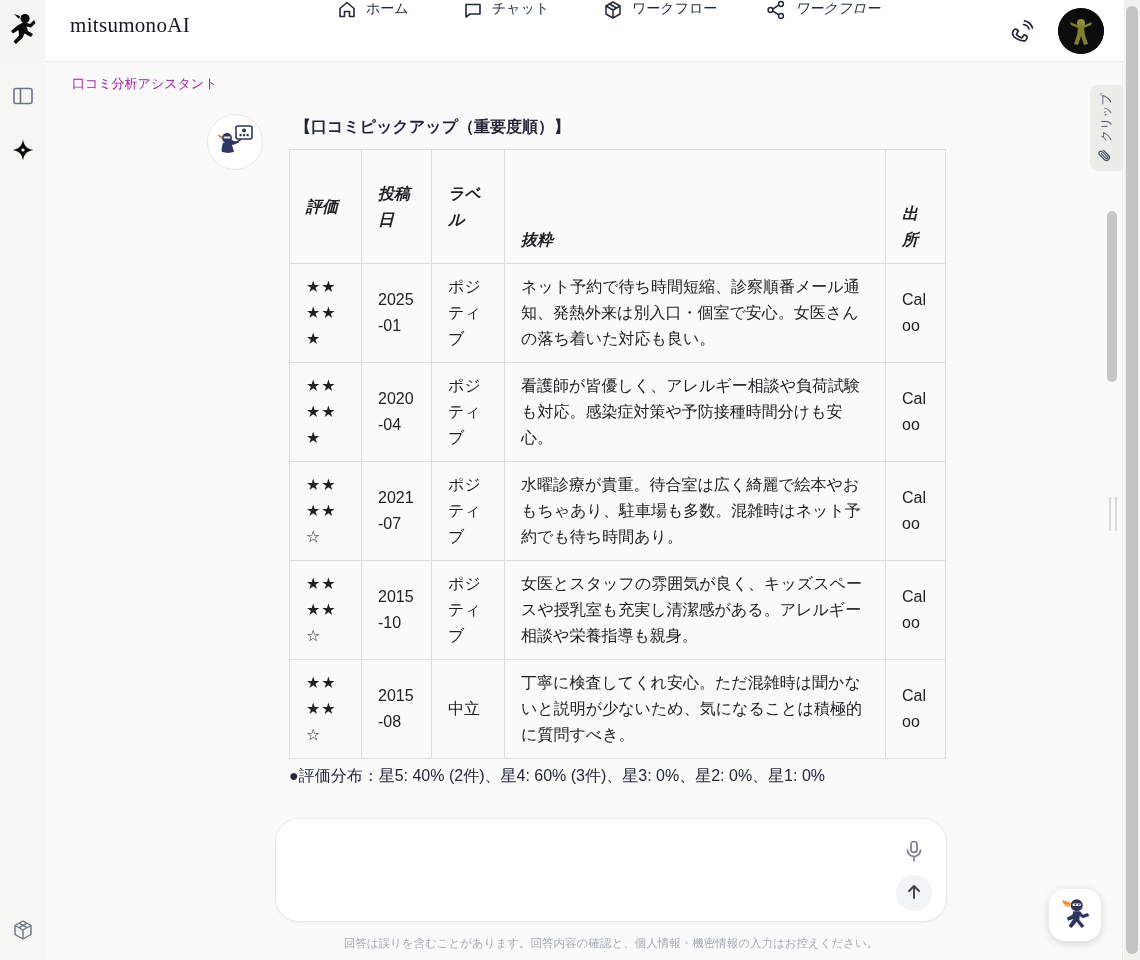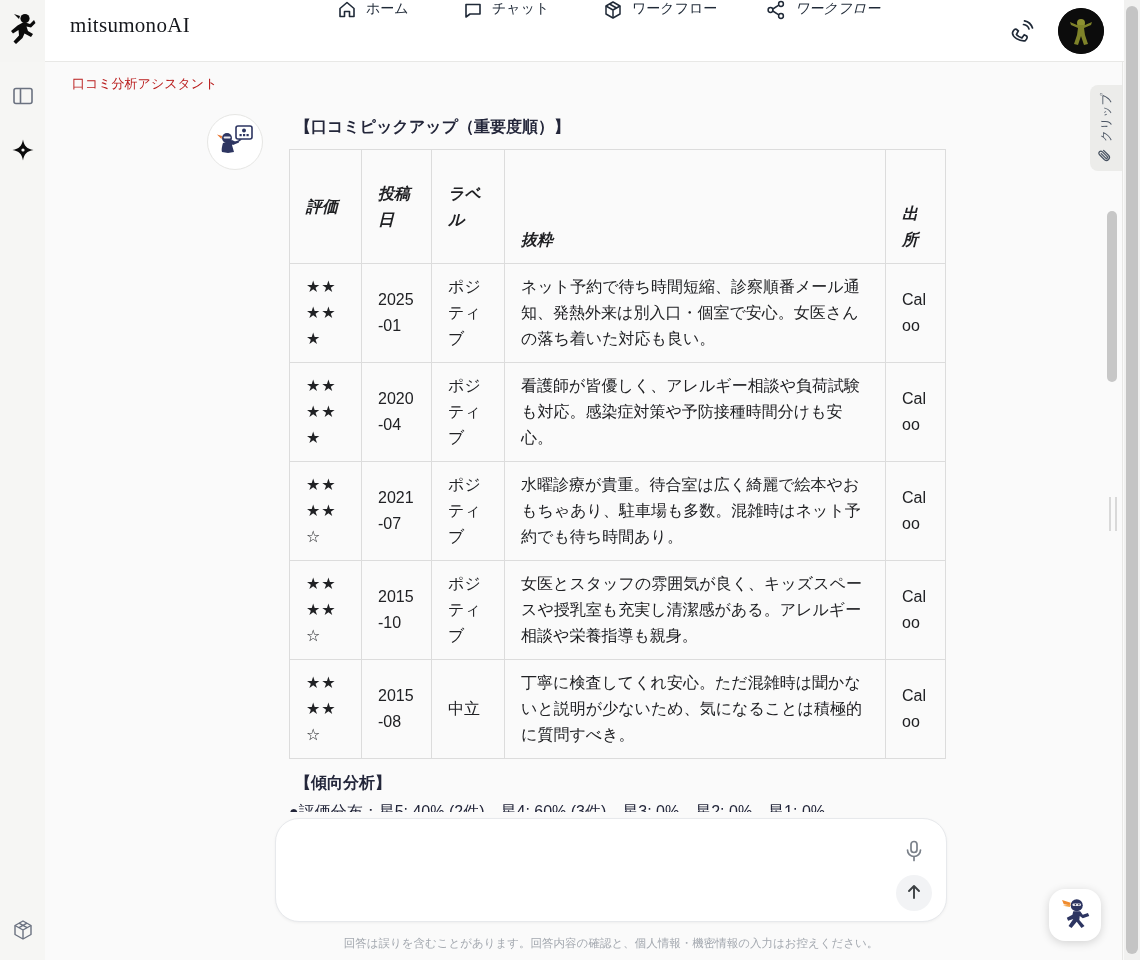--- a/index.html
+++ b/index.html
@@ -25,21 +25,21 @@
   .user-avatar { position:absolute; left:1058px; top:8px; width:46px; height:46px;
                  border-radius:50%; background:#0c0c0c; overflow:hidden; cursor:pointer; }
   
   .rail { position:absolute; left:0; top:62px; width:45px; height:898px; background:#f6f6f4; z-index:4; }
   .rail-btn { position:absolute; left:0; width:45px; height:36px;
               display:flex; align-items:center; justify-content:center; cursor:pointer; }
   .rail-toggle { top:18px; } .rail-sparkle { top:72px; } .rail-cube { top:852px; }
   
   .main { position:absolute; left:45px; top:62px; width:1079px; height:898px; background:#fafafa; }
   .chat-scroll { position:absolute; left:0; top:0; width:1079px; height:750px; overflow:hidden; }
-  .assistant-title { position:absolute; left:27px; top:13px; font-size:13px; color:#b91c1c; }
+  .assistant-title { position:absolute; left:27px; top:13px; font-size:13px; color:#a21caf; }
   .assistant-avatar { position:absolute; left:162px; top:52px; width:56px; height:56px;
                       border-radius:50%; background:#fff; border:1px solid #e6e6e4;
                       display:flex; align-items:center; justify-content:center; }
   .message { position:absolute; left:244px; top:53px; width:656px; }
   .msg-heading { font-size:16px; font-weight:600; color:#23263a; line-height:24px; padding-left:6px; }
   table.review { width:656px; margin-top:10px; border-collapse:collapse; table-layout:fixed; }
   table.review col.c-rating{width:72px} table.review col.c-date{width:70px}
   table.review col.c-label{width:73px} table.review col.c-excerpt{width:381px}
   table.review col.c-source{width:60px}
   table.review th, table.review td {
@@ -259,21 +259,20 @@
           <tr>
             <td class="stars">★★★★☆</td>
             <td>2015-08</td>
             <td>中立</td>
             <td>丁寧に検査してくれ安心。ただ混雑時は聞かないと説明が少ないため、気になることは積極的に質問すべき。</td>
             <td>Caloo</td>
           </tr>
         </tbody>
       </table>
 
-      <div class="analysis-heading">【傾向分析】</div>
       <div class="analysis-line">●評価分布：星5: 40% (2件)、星4: 60% (3件)、星3: 0%、星2: 0%、星1: 0%</div>
     </div>
   </div>
 
   <div class="composer">
     <div class="mic-btn">
       <span>
         <svg width="24" height="24" viewBox="0 0 24 24" fill="none" stroke="#7a8089" stroke-width="1.7" stroke-linecap="round">
           <rect x="9" y="2.5" width="6" height="11" rx="3"></rect>
           <path d="M5.5 11 A6.5 6.5 0 0 0 18.5 11"></path>

